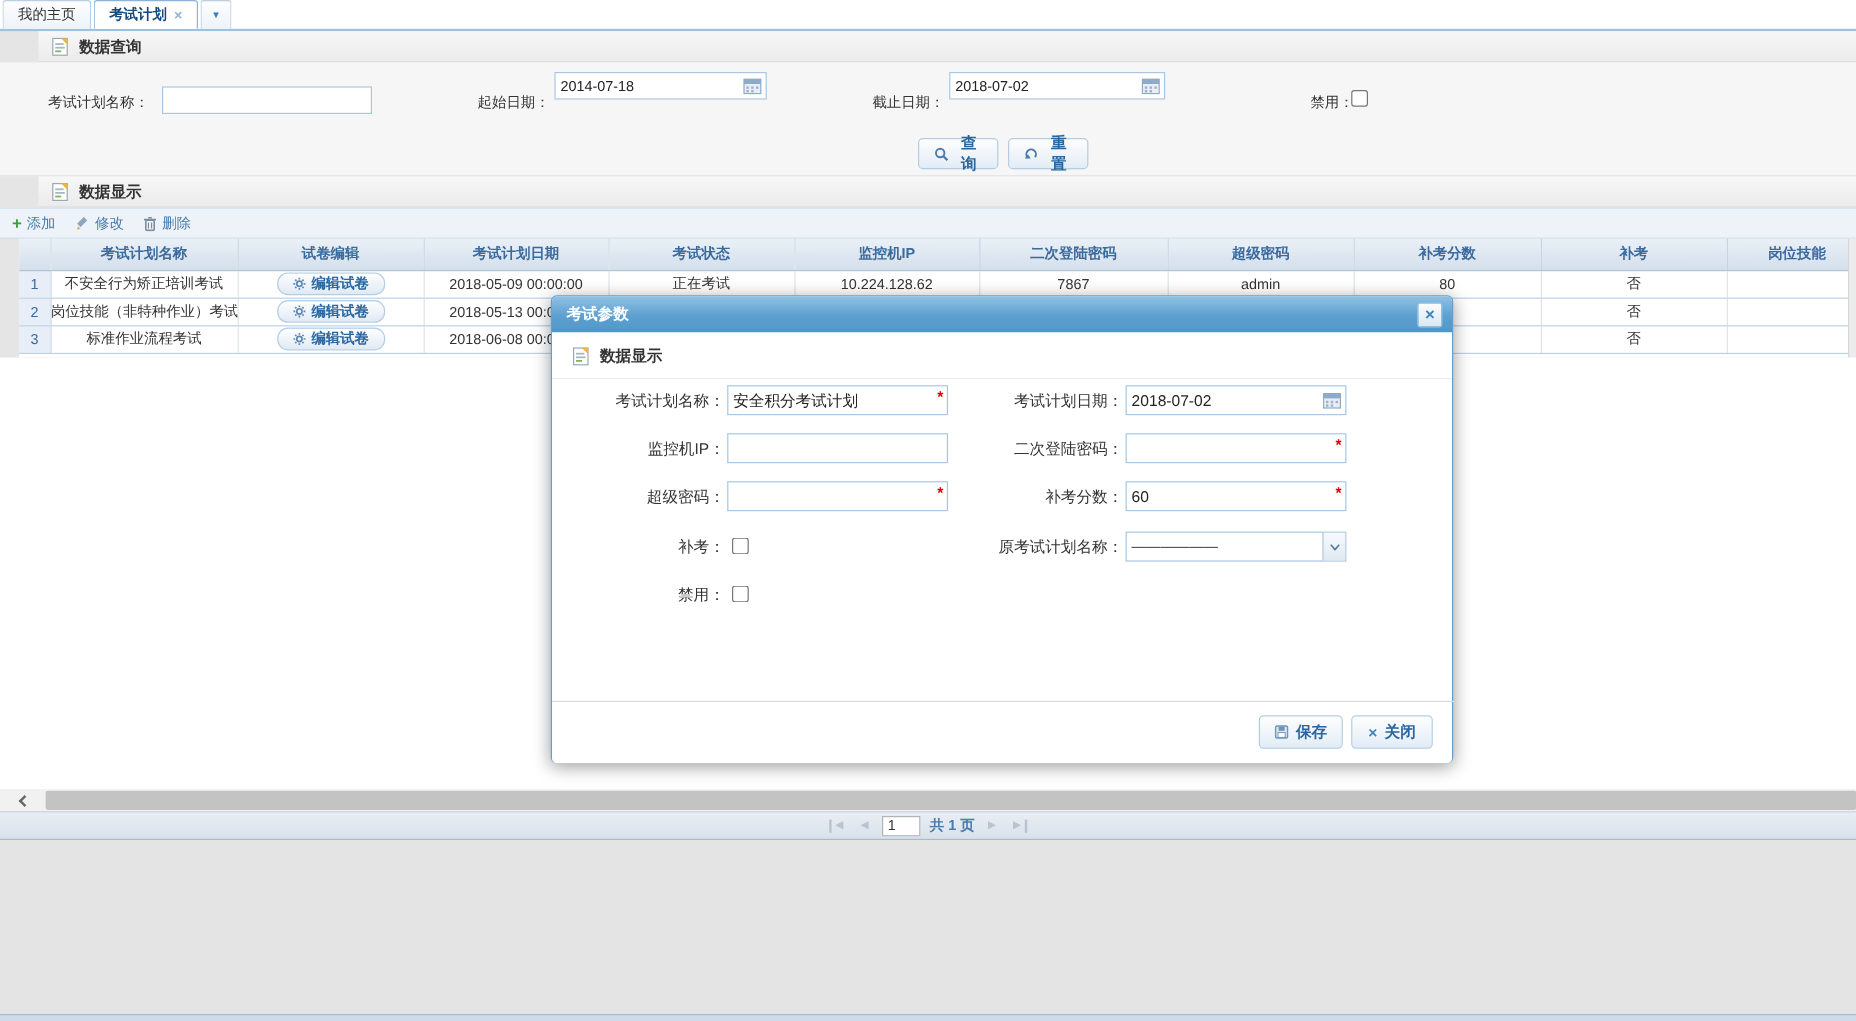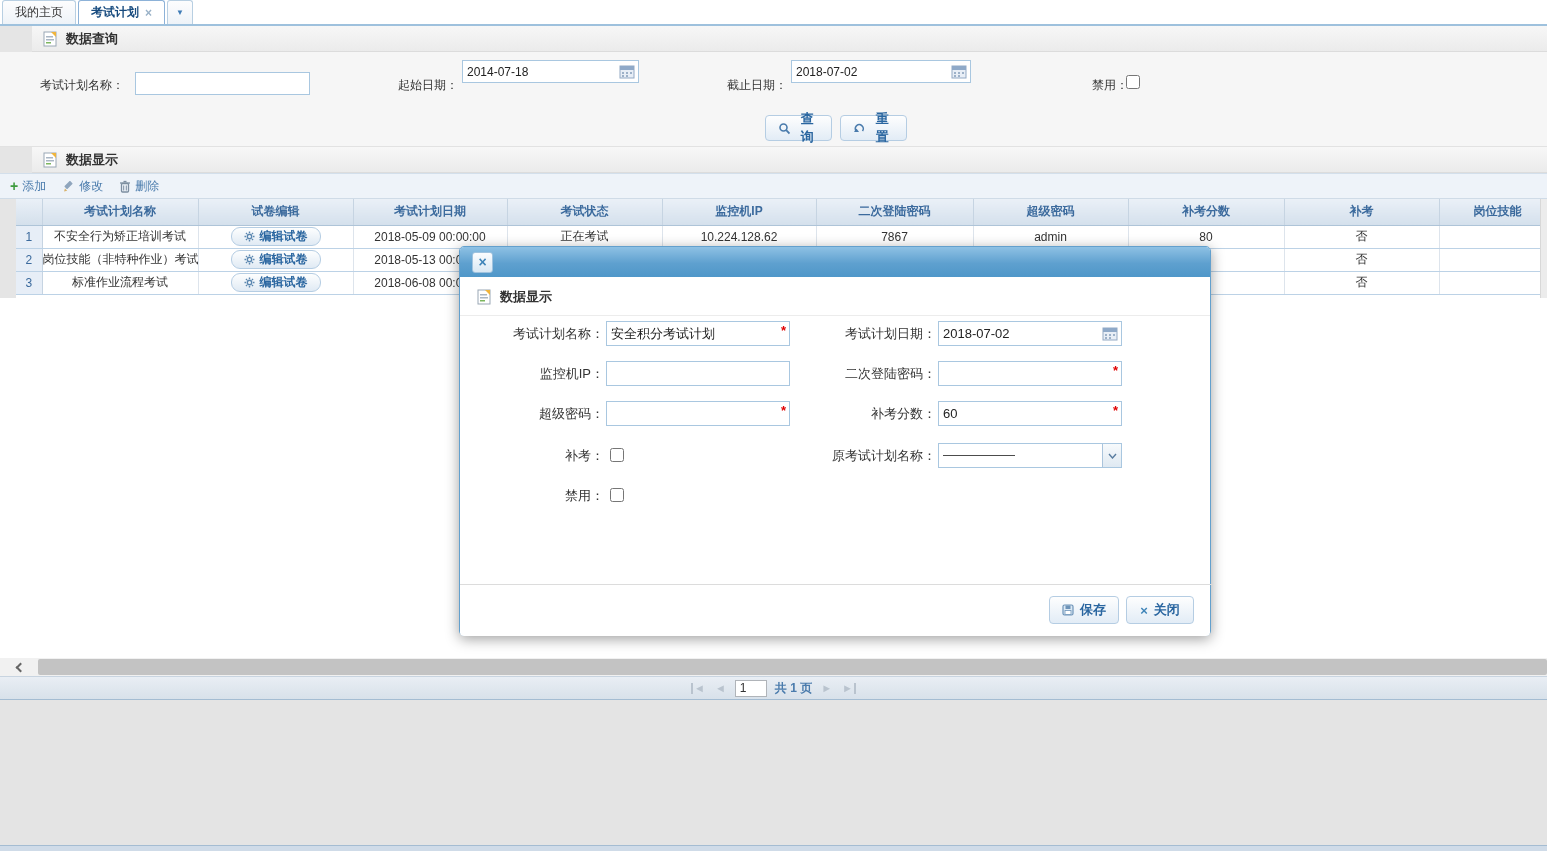--- a/index.html
+++ b/index.html
@@ -364,20 +364,21 @@
   <span class="pg-total">共 1 页</span>
   <span class="pgbtn">►</span>
   <span class="pgbtn last">►</span>
 </div>
 
 <div class="abs" id="bottomgray"></div>
 <div class="abs" id="bottomstrip"></div>
 
 <div class="abs" id="modal">
   <div id="modal-header">
+    <span id="modal-title">考试参数</span>
     <span id="modal-close">×</span>
   </div>
   <div id="modal-body">
     <div class="dlg-sec">
       <svg width="16" height="16">
         <rect x="2" y="1" width="12" height="14" fill="#fff" stroke="#9aa7b5"></rect>
         <polygon points="9,1 14,1 14,6" fill="#f0b43c"></polygon>
         <rect x="4" y="5" width="7" height="1.5" fill="#a9b6c4"></rect>
         <rect x="4" y="8" width="8" height="1.5" fill="#a9b6c4"></rect>
         <rect x="4" y="11" width="5" height="1.5" fill="#7cb65e"></rect>

